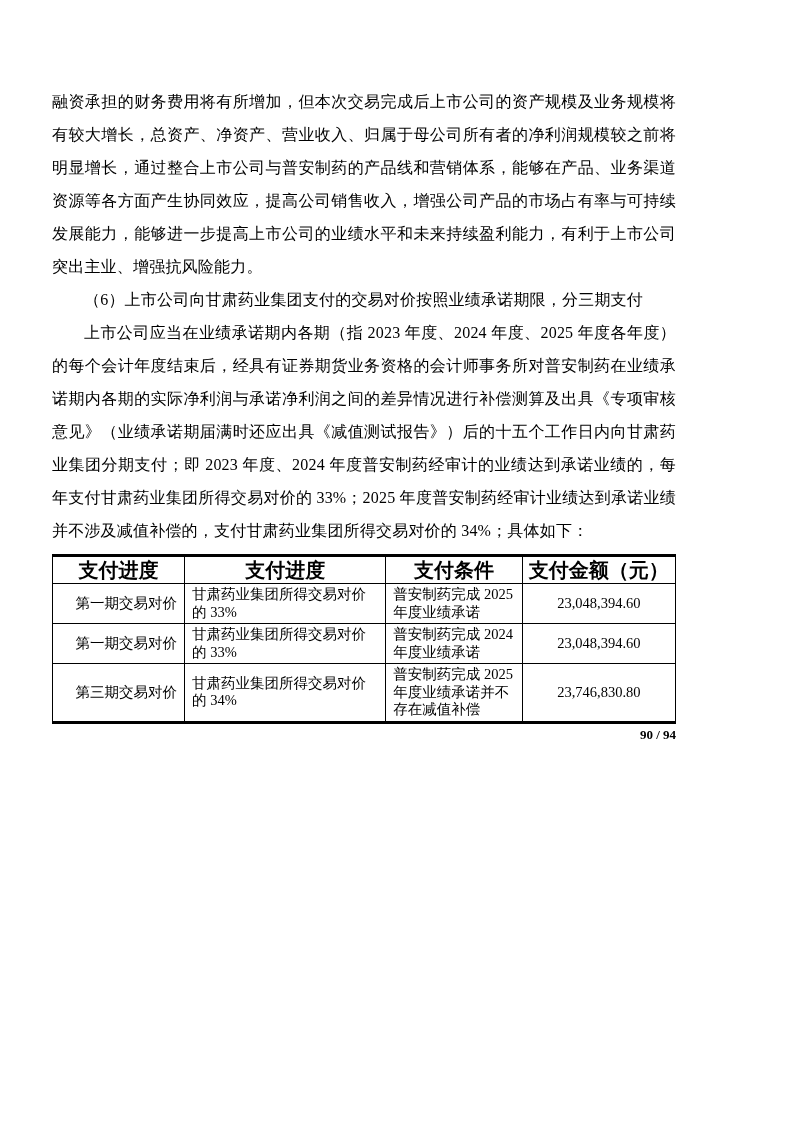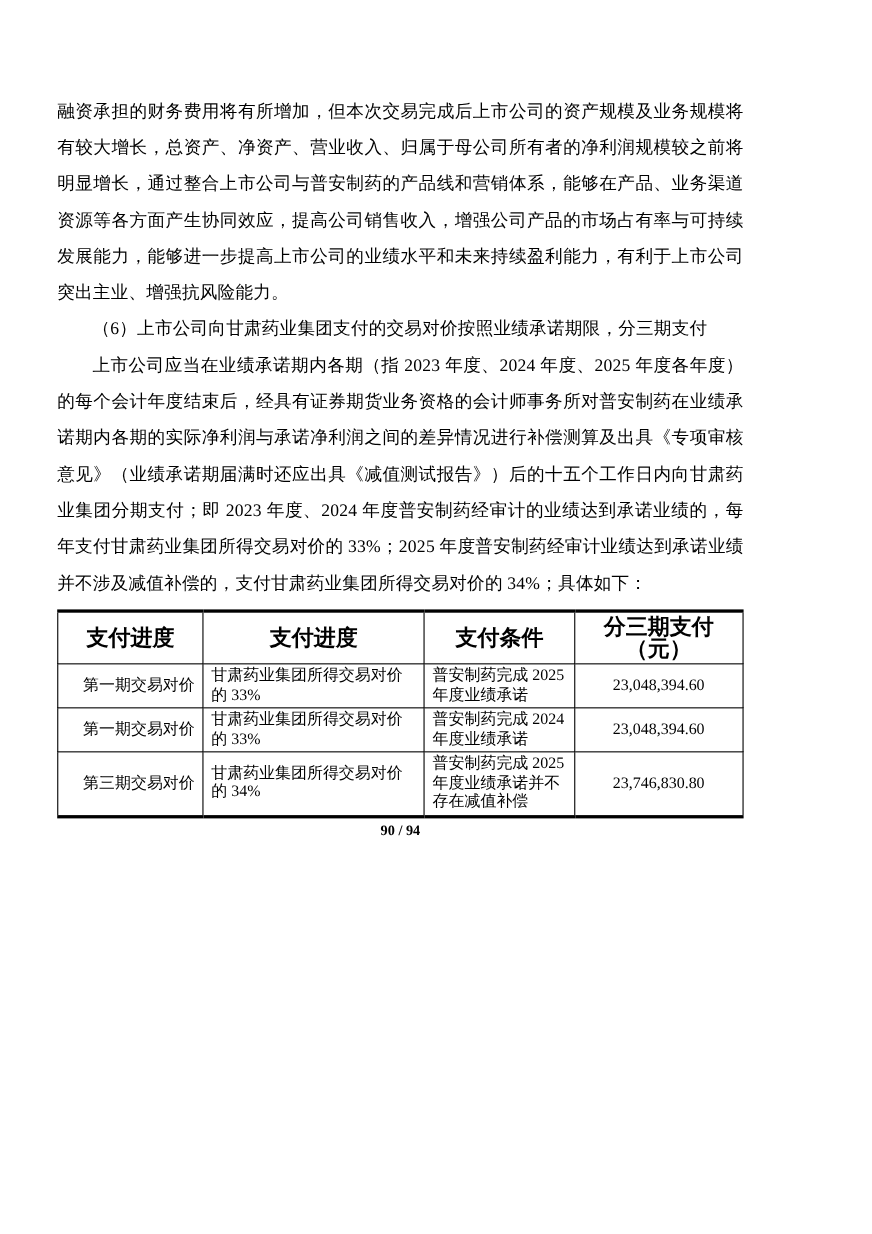--- a/index.html
+++ b/index.html
@@ -56,21 +56,21 @@
   }
   table.pay-table td {
     padding: 2px 7px;
     line-height: 17.5px;
   }
   td.cell-center { text-align: right; }
   td.cell-left   { text-align: left; }
   td.cell-right  { text-align: center; padding-right: 9px; }
   .page-number {
     margin-top: 3px;
-    text-align: center;
+    text-align: right;
     font-weight: bold;
     font-size: 13px;
     line-height: 16px;
   }
 </style>
 </head>
 <body>
 
 <div class="page">
 
@@ -88,21 +88,21 @@
       <col class="c1">
         <col class="c2">
         <col class="c3">
         <col class="c4">
     </colgroup>
     <thead>
       <tr>
         <th>支付进度</th>
         <th>支付进度</th>
         <th>支付条件</th>
-        <th>分三期支付（元）</th>
+        <th>支付金额（元）</th>
       </tr>
     </thead>
     <tbody>
       <tr>
         <td class="cell-center">第一期交易对价</td>
         <td class="cell-left">甘肃药业集团所得交易对价的 33%</td>
         <td class="cell-left">普安制药完成 2025 年度业绩承诺</td>
         <td class="cell-right">23,048,394.60</td>
       </tr>
       <tr>

